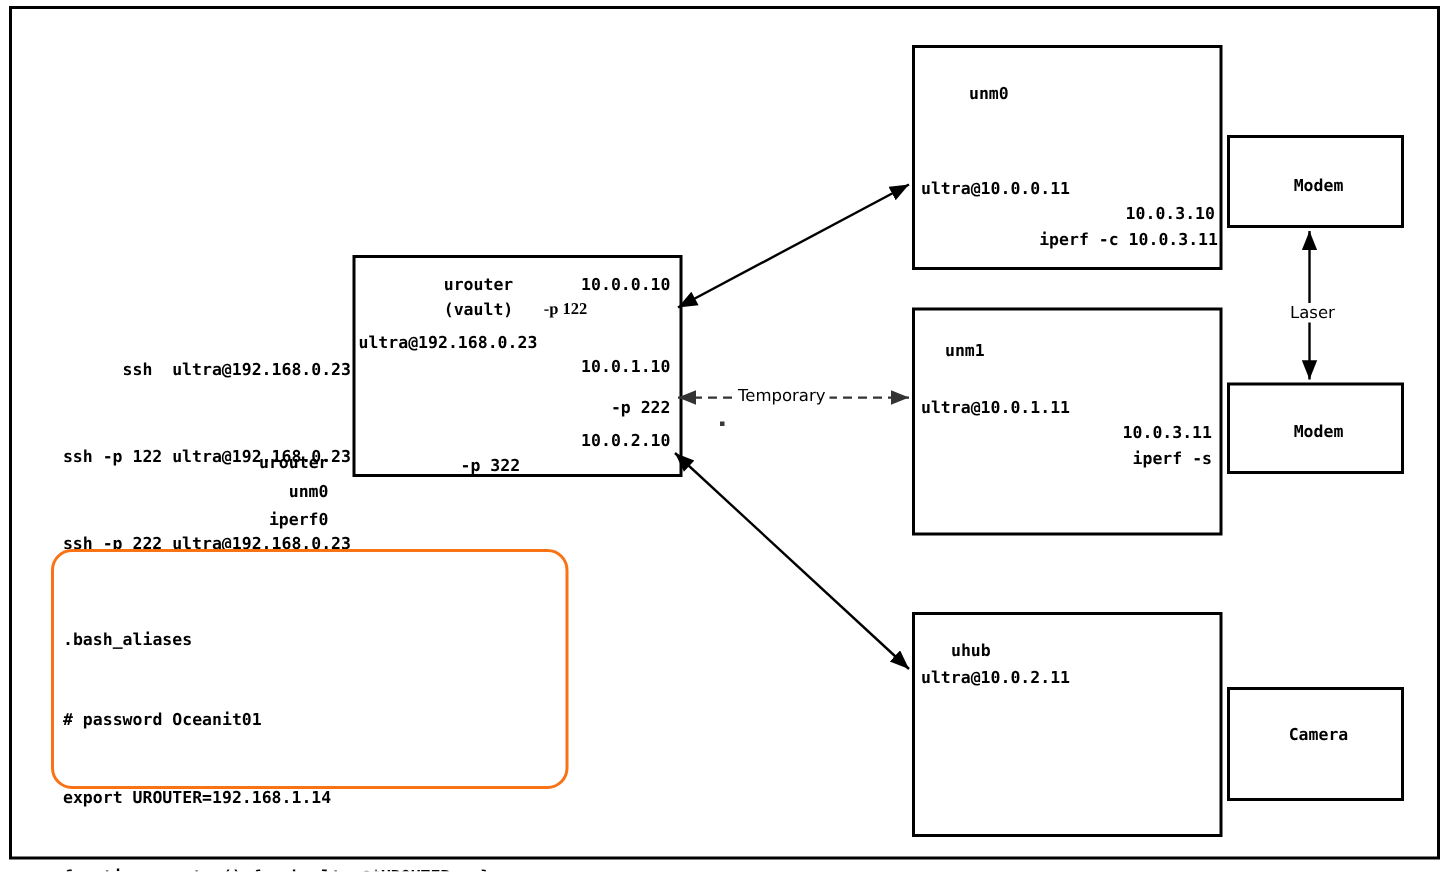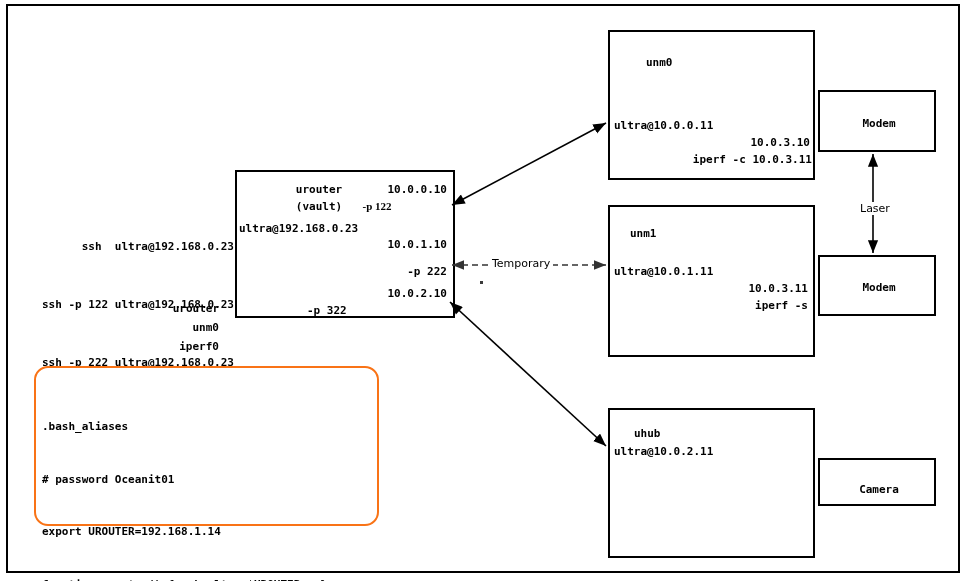--- a/index.html
+++ b/index.html
@@ -155,21 +155,21 @@
   </div>
 
   <div class="box" style="left:818px; top:90px; width:118px; height:62px;">
     <div class="abs mono" style="left:0; top:23px; width:118px; text-align:center;">Modem</div>
   </div>
 
   <div class="box" style="left:818px; top:255px; width:118px; height:61px;">
     <div class="abs mono" style="left:0; top:22px; width:118px; text-align:center;">Modem</div>
   </div>
 
-  <div class="box" style="left:818px; top:458px; width:118px; height:48px;">
+  <div class="box" style="left:818px; top:458px; width:118px; height:76px;">
     <div class="abs mono" style="left:0; top:21px; width:118px; text-align:center;">Camera</div>
   </div>
 
   <svg class="overlay">
     <defs>
       <marker id="arrowEnd" markerWidth="9" markerHeight="9" refX="8" refY="3.2" orient="auto" markerUnits="strokeWidth">
         <path d="M0,0 L8,3.2 L0,6.4 z" fill="#000000"></path>
       </marker>
       <marker id="arrowStart" markerWidth="9" markerHeight="9" refX="0" refY="3.2" orient="auto" markerUnits="strokeWidth">
         <path d="M8,0 L0,3.2 L8,6.4 z" fill="#000000"></path>

